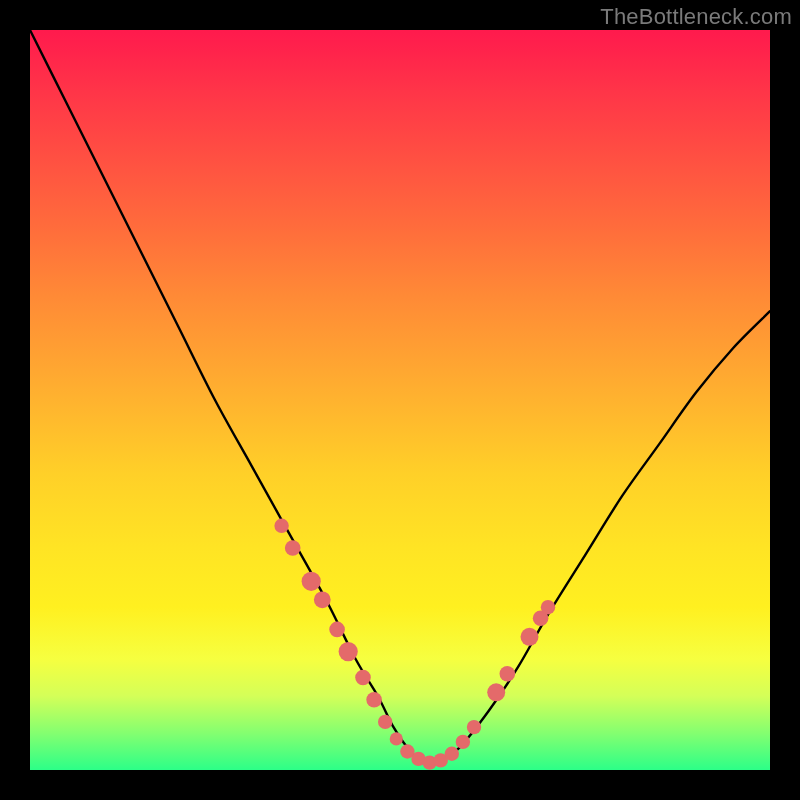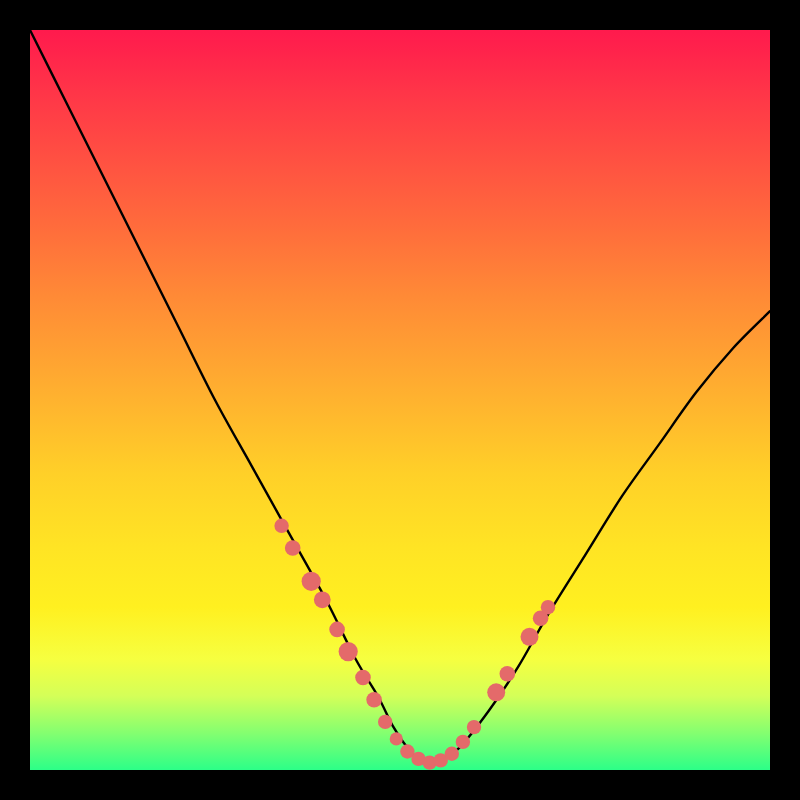--- a/index.html
+++ b/index.html
@@ -87,13 +87,14 @@
           <circle cx="432.9" cy="711.88" r="7.199999999999999" fill="#e46a6a" stroke="#d85858" stroke-width="0"></circle>
           <circle cx="444" cy="697.08" r="7.199999999999999" fill="#e46a6a" stroke="#d85858" stroke-width="0"></circle>
           <circle cx="466.2" cy="662.3" r="9" fill="#e46a6a" stroke="#d85858" stroke-width="0"></circle>
           <circle cx="477.3" cy="643.8" r="7.800000000000001" fill="#e46a6a" stroke="#d85858" stroke-width="0"></circle>
           <circle cx="499.50000000000006" cy="606.8" r="9" fill="#e46a6a" stroke="#d85858" stroke-width="0"></circle>
           <circle cx="510.59999999999997" cy="588.3" r="7.800000000000001" fill="#e46a6a" stroke="#d85858" stroke-width="0"></circle>
           <circle cx="518" cy="577.2" r="7.199999999999999" fill="#e46a6a" stroke="#d85858" stroke-width="0"></circle>
         </g>
     </svg>
   </div>
+  <div class="attribution">TheBottleneck.com</div>
 </div>
 
 </body></html>

